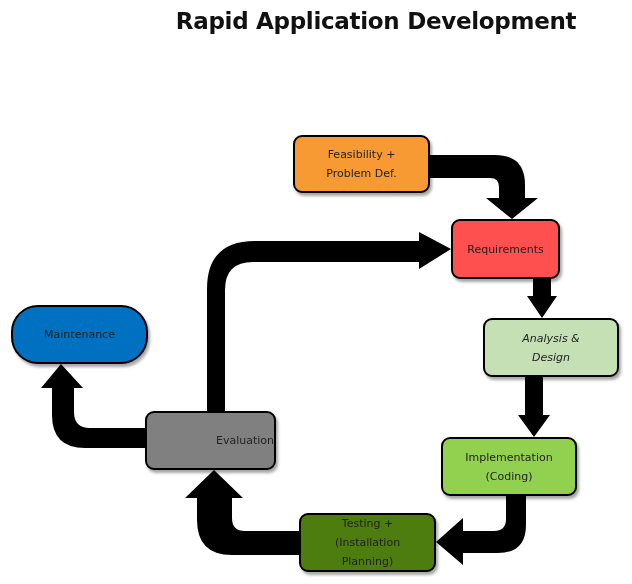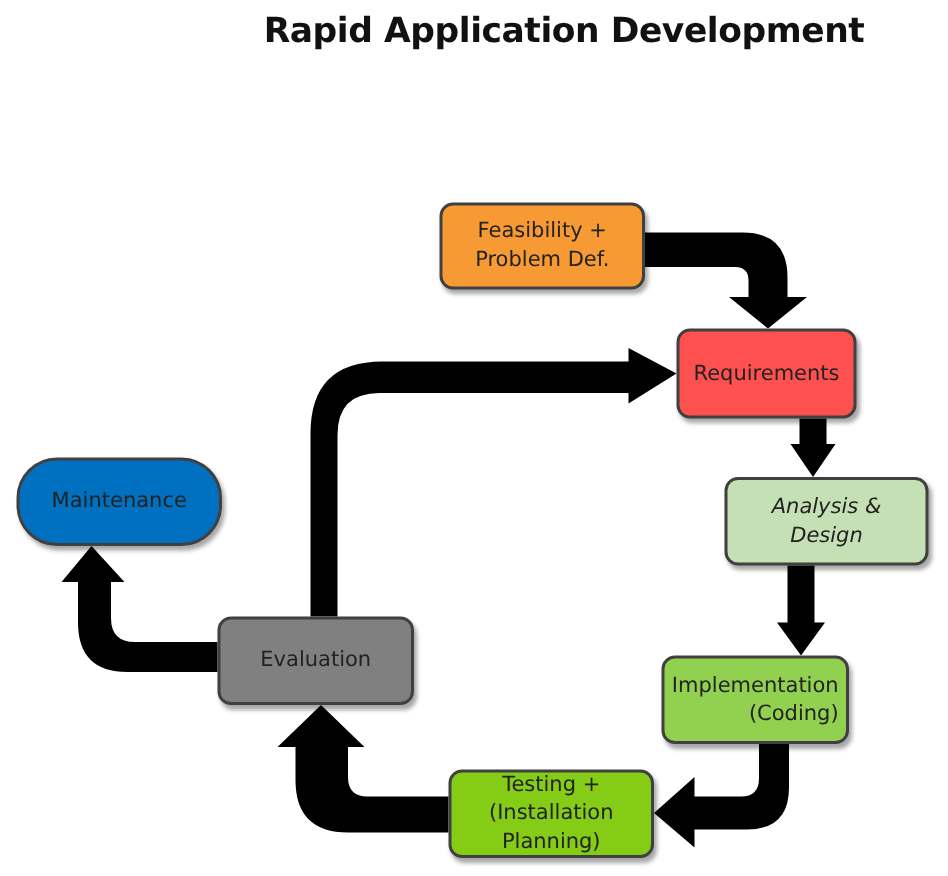--- a/index.html
+++ b/index.html
@@ -1,30 +1,30 @@
 <!DOCTYPE html>
 <html><head>
 <meta charset="utf-8">
 <style>
   html, body { margin: 0; padding: 0; background: #ffffff; }
   body { width: 632px; height: 584px; position: relative; overflow: hidden;
          font-family: "DejaVu Sans", "Liberation Sans", sans-serif; }
   .title { position: absolute; left: 0; top: 8px; width: 752px; text-align: center;
            font-size: 23px; font-weight: bold; color: #111; letter-spacing: -0.3px; }
   svg.arrows { position: absolute; left: 0; top: 0; }
-  .box { position: absolute; box-sizing: border-box; border: 2px solid #404040; border-radius: 9px;
+  .box { position: absolute; box-sizing: border-box; border: 2px solid #000000; border-radius: 9px;
          display: flex; align-items: center; justify-content: center; text-align: center;
-         font-size: 14px; line-height: 19px; color: #222;
+         font-size: 11px; line-height: 19px; color: #222;
          box-shadow: 2px 3px 3px rgba(0,0,0,0.35); white-space: pre-line; }
   #b-feas { left: 293px; top: 135px; width: 137px; height: 58px; }
-  #b-req  { left: 451px; top: 219px; width: 120px; height: 60px; }
+  #b-req  { left: 451px; top: 219px; width: 109px; height: 60px; }
   #b-ana  { left: 483px; top: 318px; width: 136px; height: 59px; }
-  #b-impl { left: 441px; top: 437px; width: 125px; height: 59px; text-align: right; }
+  #b-impl { left: 441px; top: 437px; width: 136px; height: 59px; }
   #b-test { left: 299px; top: 513px; width: 137px; height: 59px; }
-  #b-eval { left: 145px; top: 411px; width: 131px; height: 59px; }
+  #b-eval { left: 145px; top: 411px; width: 131px; height: 59px; justify-content: flex-end; }
   #b-main { left: 11px;  top: 305px; width: 137px; height: 59px; }
 </style>
 </head>
 <body>
 
 <div class="title" style="width:752px;left:0;">Rapid Application Development</div>
 
 <svg class="arrows" width="632" height="584">
   <g fill="#000" stroke="none">
 
@@ -52,21 +52,21 @@
   <span>Requirements</span>
 </div>
 <div class="box" id="b-ana" style="background: rgb(197, 224, 180); font-style: italic;">
   <span>Analysis &amp;
 Design</span>
 </div>
 <div class="box" id="b-impl" style="background: rgb(146, 208, 80);">
   <span>Implementation
 (Coding)</span>
 </div>
-<div class="box" id="b-test" style="background: #84cc16;">
+<div class="box" id="b-test" style="background: #4d7c0f;">
   <span>Testing +
 (Installation
 Planning)</span>
 </div>
 <div class="box" id="b-eval" style="background: rgb(128, 128, 128);">
   <span>Evaluation</span>
 </div>
 <div class="box" id="b-main" style="background: rgb(0, 112, 192); border-radius: 27px;">
   <span>Maintenance</span>
 </div>

